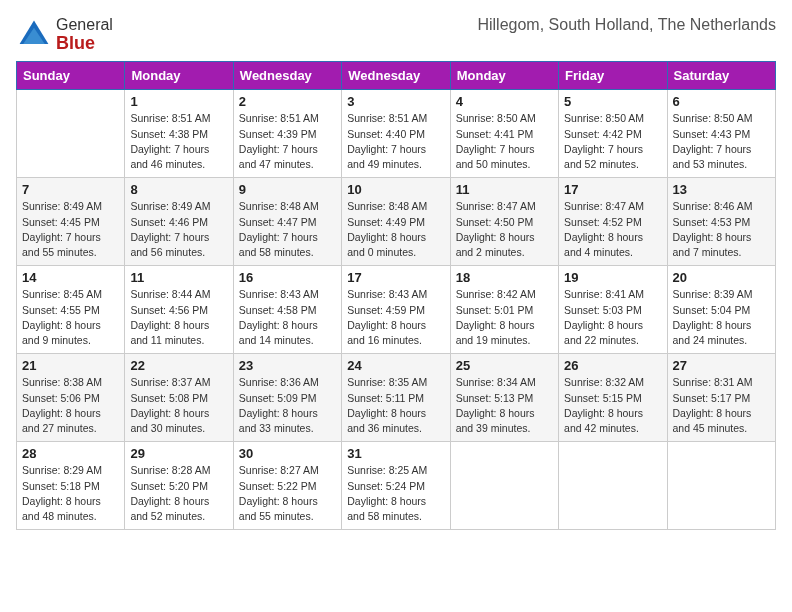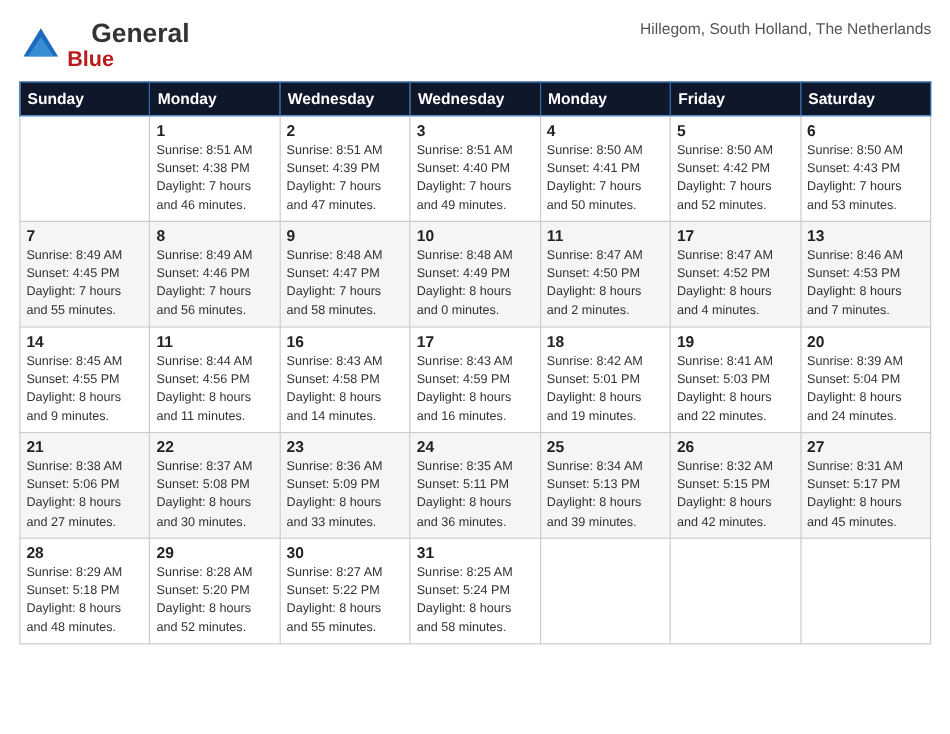--- a/index.html
+++ b/index.html
@@ -20,54 +20,53 @@
       display: flex;
       align-items: center;
       gap: 4px;
     }
     .logo-text {
       display: flex;
       flex-direction: column;
       line-height: 1.1;
     }
     .logo-general {
-      font-size: 22px;
-      font-weight: bold;
+      font-size: 16px;
+      font-weight: normal;
       color: #333;
-      margin-left: 20px;
     }
     .logo-blue {
       font-size: 18px;
       font-weight: bold;
       color: #b91c1c;
     }
     .logo-icon {
       width: 36px;
       height: 36px;
     }
     .title-block {
       text-align: right;
     }
     .month-title {
       font-size: 36px;
       font-weight: bold;
       color: #333;
       line-height: 1.1;
     }
     .location-title {
-      font-size: 13px;
+      font-size: 16px;
       color: #555;
     }
     .calendar-table {
       width: 100%;
       border-collapse: collapse;
       font-size: 11px;
     }
     .calendar-table th {
-      background-color: #0f172a;
+      background-color: #a21caf;
       color: #fff;
       text-align: left;
       padding: 6px 6px;
       font-size: 13px;
       font-weight: bold;
       border: 1px solid #2e6db4;
     }
     .calendar-table td {
       border: 1px solid #ccc;
       vertical-align: top;

